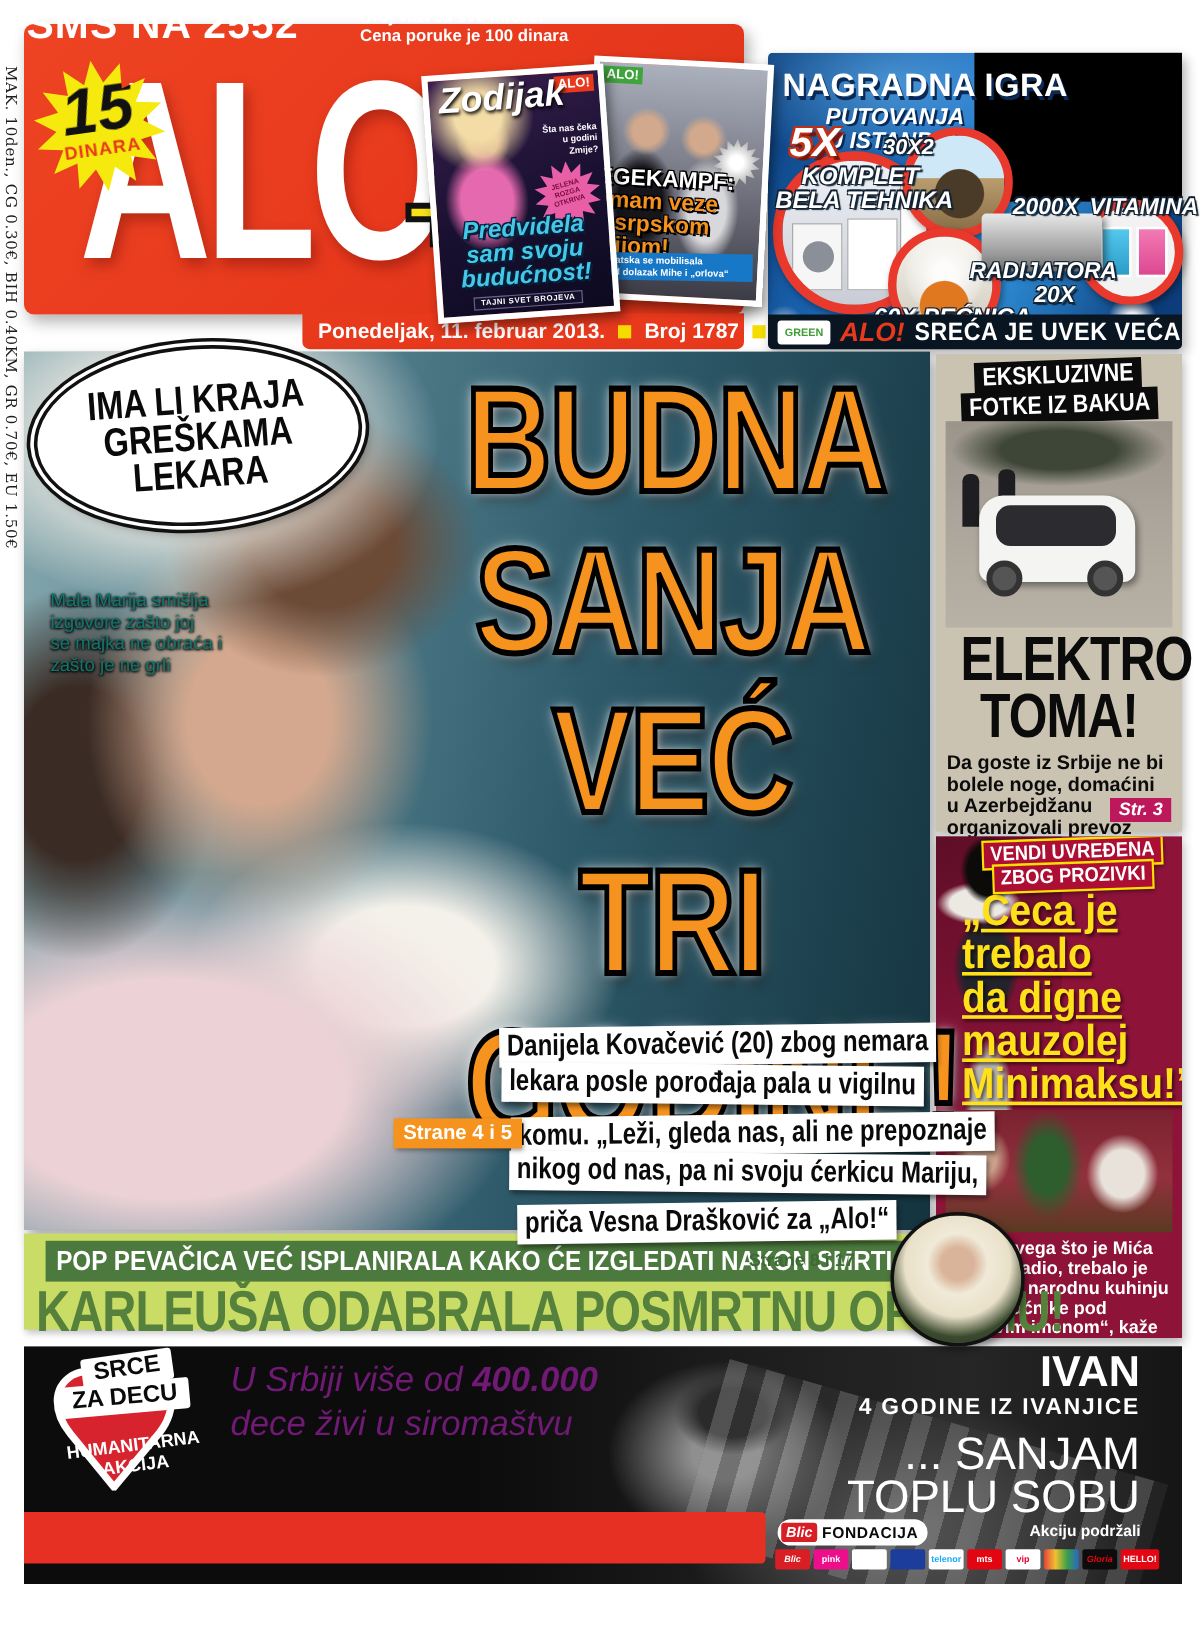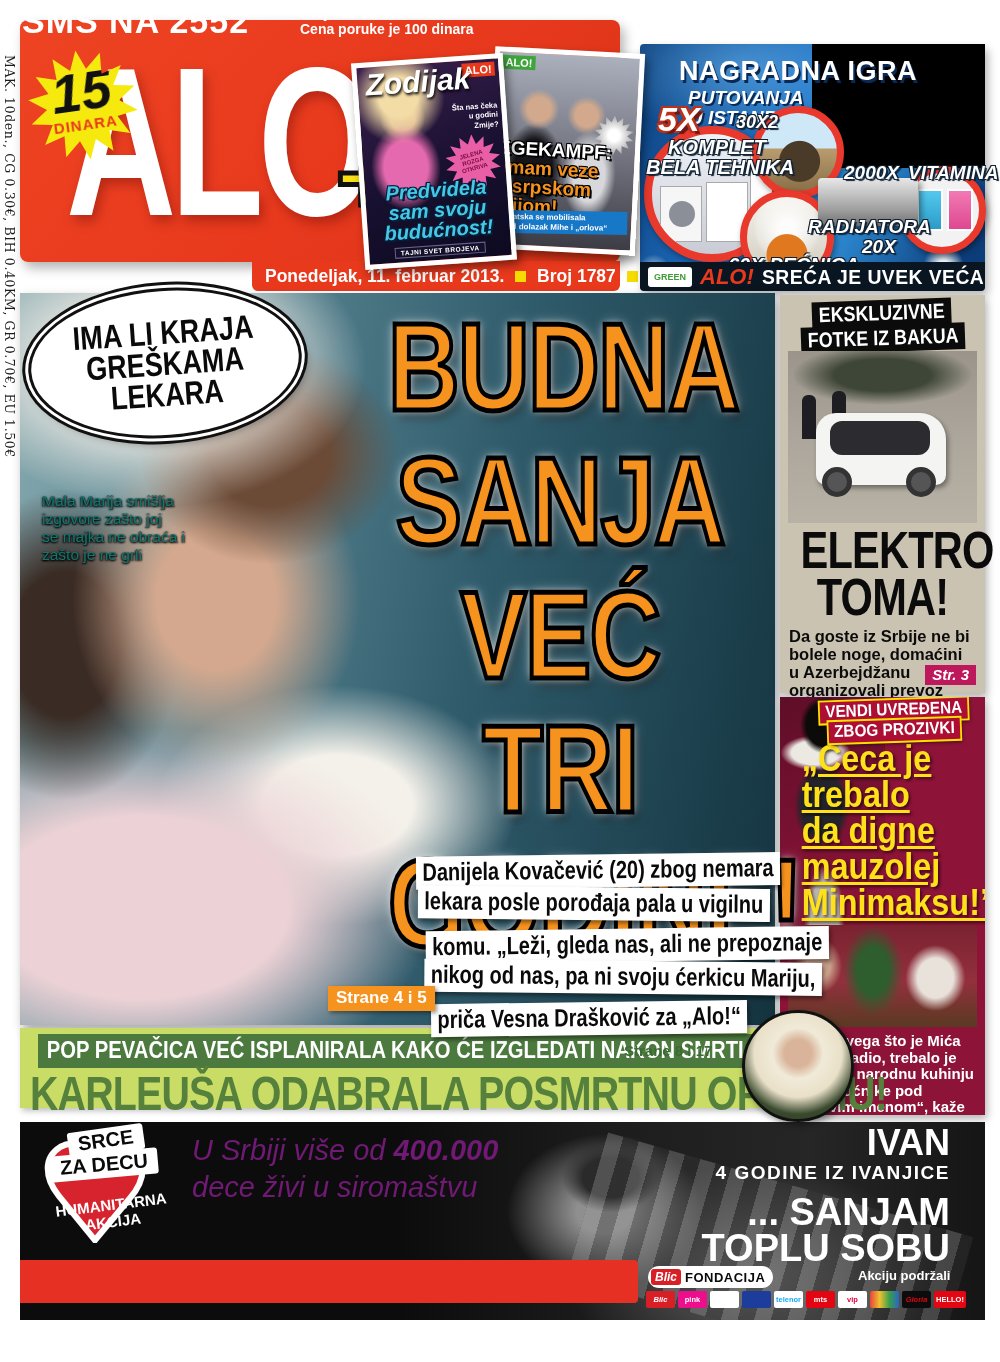--- a/index.html
+++ b/index.html
@@ -72,21 +72,21 @@
 
   
   .prize-ad { position:absolute; left:640px; top:44px; width:345px; height:246px; border-radius:4px;
     background:
       radial-gradient(circle at 88% 90%, rgba(255,255,255,.95) 0 5px, rgba(255,255,255,0) 20px),
       radial-gradient(circle at 4% 92%, rgba(255,255,255,.5) 0 4px, rgba(255,255,255,0) 16px),
       radial-gradient(ellipse 60% 40% at 30% 10%, rgba(120,200,255,.5), rgba(0,0,0,0) 70%),
       linear-gradient(115deg,#0c3d7a,#1e6fc0 40%,#2f8fd8 60%,#0c3d7a 92%);
     box-shadow:3px 5px 10px rgba(0,0,0,.3); }
   .prize-black { position:absolute; left:172px; top:0; width:173px; height:124px; background:#000; }
-  .prize-title { position:absolute; left:12px; top:12px; font-size:27px; font-weight:700; color:#fff; letter-spacing:.5px; text-shadow:2px 3px 0 #0a2a55;margin-left:27px; }
+  .prize-title { position:absolute; left:12px; top:12px; font-size:27px; font-weight:700; color:#fff; letter-spacing:.5px; text-shadow:2px 3px 0 #0a2a55; }
   .prize-sub { position:absolute; left:48px; top:44px; font-size:19px; line-height:20px; font-weight:700; font-style:italic; color:#fff; text-align:center; text-shadow:2px 2px 0 #0a2a55; }
   .blob { position:absolute; border-radius:50%; border:8px solid #e8392c; box-shadow:2px 3px 6px rgba(0,0,0,.4); overflow:hidden; }
   .blob-appl { left:4px; top:82px; width:136px; height:136px; background:linear-gradient(180deg,#eef1f6,#c9ccd4); }
   .appl-washer { position:absolute; left:8px; top:52px; width:42px; height:56px; background:#f6f6f6; border:1px solid #aaa; }
   .appl-washer::after { content:""; position:absolute; left:8px; top:14px; width:26px; height:26px; border-radius:50%; background:#8a8f98; }
   .appl-stove { position:absolute; left:54px; top:48px; width:42px; height:60px; background:#ffffff; border:1px solid #aaa; }
   .appl-fridge { position:absolute; left:98px; top:18px; width:30px; height:90px; background:#fdfdfd; border:1px solid #aaa; }
   .blob-mosque { left:112px; top:62px; width:92px; height:92px; border-width:7px;
     background:
       radial-gradient(circle at 52% 62%, #4a3a28 0 20px, rgba(0,0,0,0) 21px),
@@ -145,21 +145,21 @@
     -webkit-text-stroke:5px #000;
     text-shadow:0 0 8px rgba(255,255,255,.85), 0 0 16px rgba(255,255,255,.55), 5px 7px 12px rgba(0,0,0,.55); }
 
   .deck { position:absolute; left:325px; top:852px; width:450px; z-index:2; }
   .deck .dl { display:block; text-align:center; margin-bottom:4px; height:33px; }
   .deck .dl > span { display:inline-block; background:#fff; color:#0a0a0a; font-size:25px; font-weight:700;
     padding:1px 8px 3px; white-space:nowrap; transform:scaleX(.8); transform-origin:right center;
     box-shadow:2px 3px 5px rgba(0,0,0,.45); }
   .deck .dl:nth-child(odd) > span { transform:scaleX(.8) rotate(-.6deg); }
   .deck .dl:nth-child(even) > span { transform:scaleX(.8) rotate(.5deg); }
-  .pages-badge-45 { position:absolute; left:328px; top:986px; background:#f6921e; color:#fff;
+  .pages-badge-45 { position:absolute; left:328px; top:932px; background:#f6921e; color:#fff;
     font-size:17px; font-weight:700; padding:2px 8px 3px; z-index:3; box-shadow:2px 2px 4px rgba(0,0,0,.4); }
 
   
   .card-elektro { position:absolute; left:780px; top:295px; width:205px; height:398px; background:#cbc3b2; box-shadow:2px 4px 8px rgba(0,0,0,.3); }
   .el-badge { position:absolute; left:0; right:0; top:5px; text-align:center; transform:rotate(-2deg); }
   .el-badge span { display:inline-block; background:#0b0b0b; color:#fff; font-size:21px; font-weight:700;
     padding:1px 8px 2px; transform:scaleX(.85); margin-bottom:-2px; white-space:nowrap; }
   .el-photo { position:absolute; left:8px; top:56px; width:189px; height:172px; overflow:hidden;
     background:
       radial-gradient(ellipse 120px 40px at 50% 14%, #3e4638 0 40%, rgba(0,0,0,0) 75%),
@@ -229,21 +229,21 @@
   .ribbon2 { left:50px; top:1152px; transform:rotate(-5deg); }
   .heart-glyph { position:absolute; left:36px; top:1128px; font-size:132px; line-height:132px; color:#d7232e;
     -webkit-text-stroke:6px #fff; z-index:2; font-family:"DejaVu Sans", sans-serif; }
   .heart-text { position:absolute; left:42px; top:1196px; width:140px; text-align:center; transform:rotate(-7deg); z-index:3;
     color:#fff; font-size:15px; line-height:17px; font-weight:700; }
   .charity-lead { position:absolute; left:192px; top:1132px; color:#701a75; font-style:italic; font-size:29px; line-height:37px; z-index:2; }
   .charity-lead b { font-weight:700; }
   .child-block { position:absolute; left:620px; top:1124px; width:330px; text-align:right; color:#fff; z-index:3; }
   .child-name { font-size:36px; font-weight:700; line-height:38px; }
   .child-origin { font-size:19px; font-weight:700; letter-spacing:1.5px; line-height:22px; }
-  .child-dream { font-size:38px; font-weight:700; line-height:36px; margin-top:10px; }
+  .child-dream { font-size:38px; font-weight:400; line-height:36px; margin-top:10px; }
   .sms-bar { position:absolute; left:20px; top:1260px; width:618px; height:43px; background:#e53023; border-radius:0 4px 4px 0; z-index:4; }
   .sms-big { position:absolute; left:22px; top:2px; color:#fff; font-size:34px; font-weight:700; letter-spacing:1px; }
   .sms-note { position:absolute; left:300px; top:5px; color:#fff; font-size:14px; line-height:16px; font-weight:700; }
   .foundation { position:absolute; left:648px; top:1266px; height:22px; background:#fff; border-radius:11px;
     display:flex; align-items:center; gap:4px; padding:0 8px 0 3px; z-index:4; }
   .foundation .blic { background:#d91f26; color:#fff; font-size:12px; font-weight:700; font-style:italic; border-radius:3px; padding:0 4px; line-height:16px; }
   .foundation .fnd { color:#0a0a0a; font-size:13px; font-weight:700; letter-spacing:.5px; }
   .supporters { position:absolute; left:858px; top:1268px; color:#fff; font-size:13px; font-weight:700; z-index:4; }
   .sponsors { position:absolute; left:646px; top:1291px; display:flex; gap:3px; z-index:4; }
   .sponsor { height:17px; min-width:29px; border-radius:2px; font-size:7.5px; font-weight:700; text-align:center; line-height:17px; padding:0 2px; }

